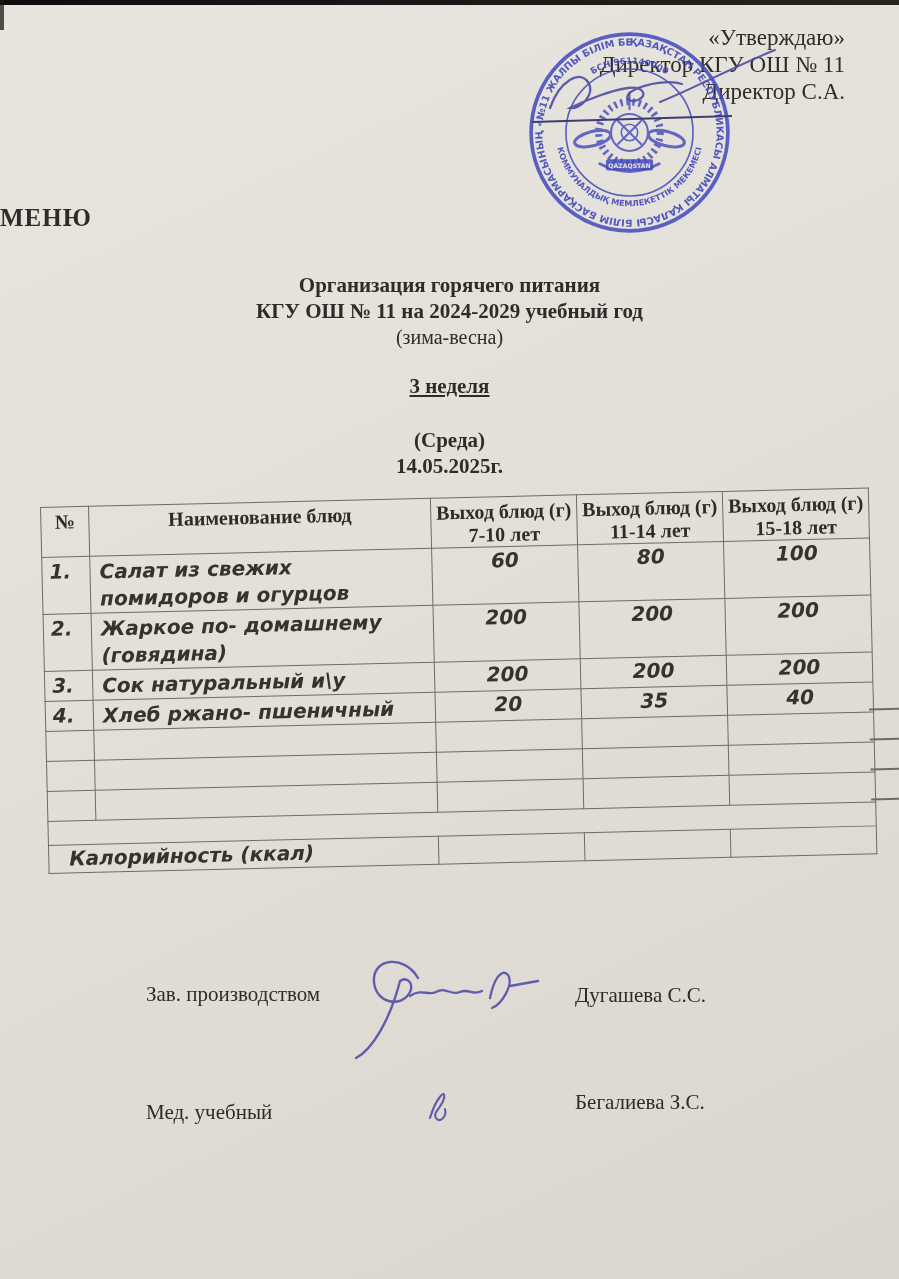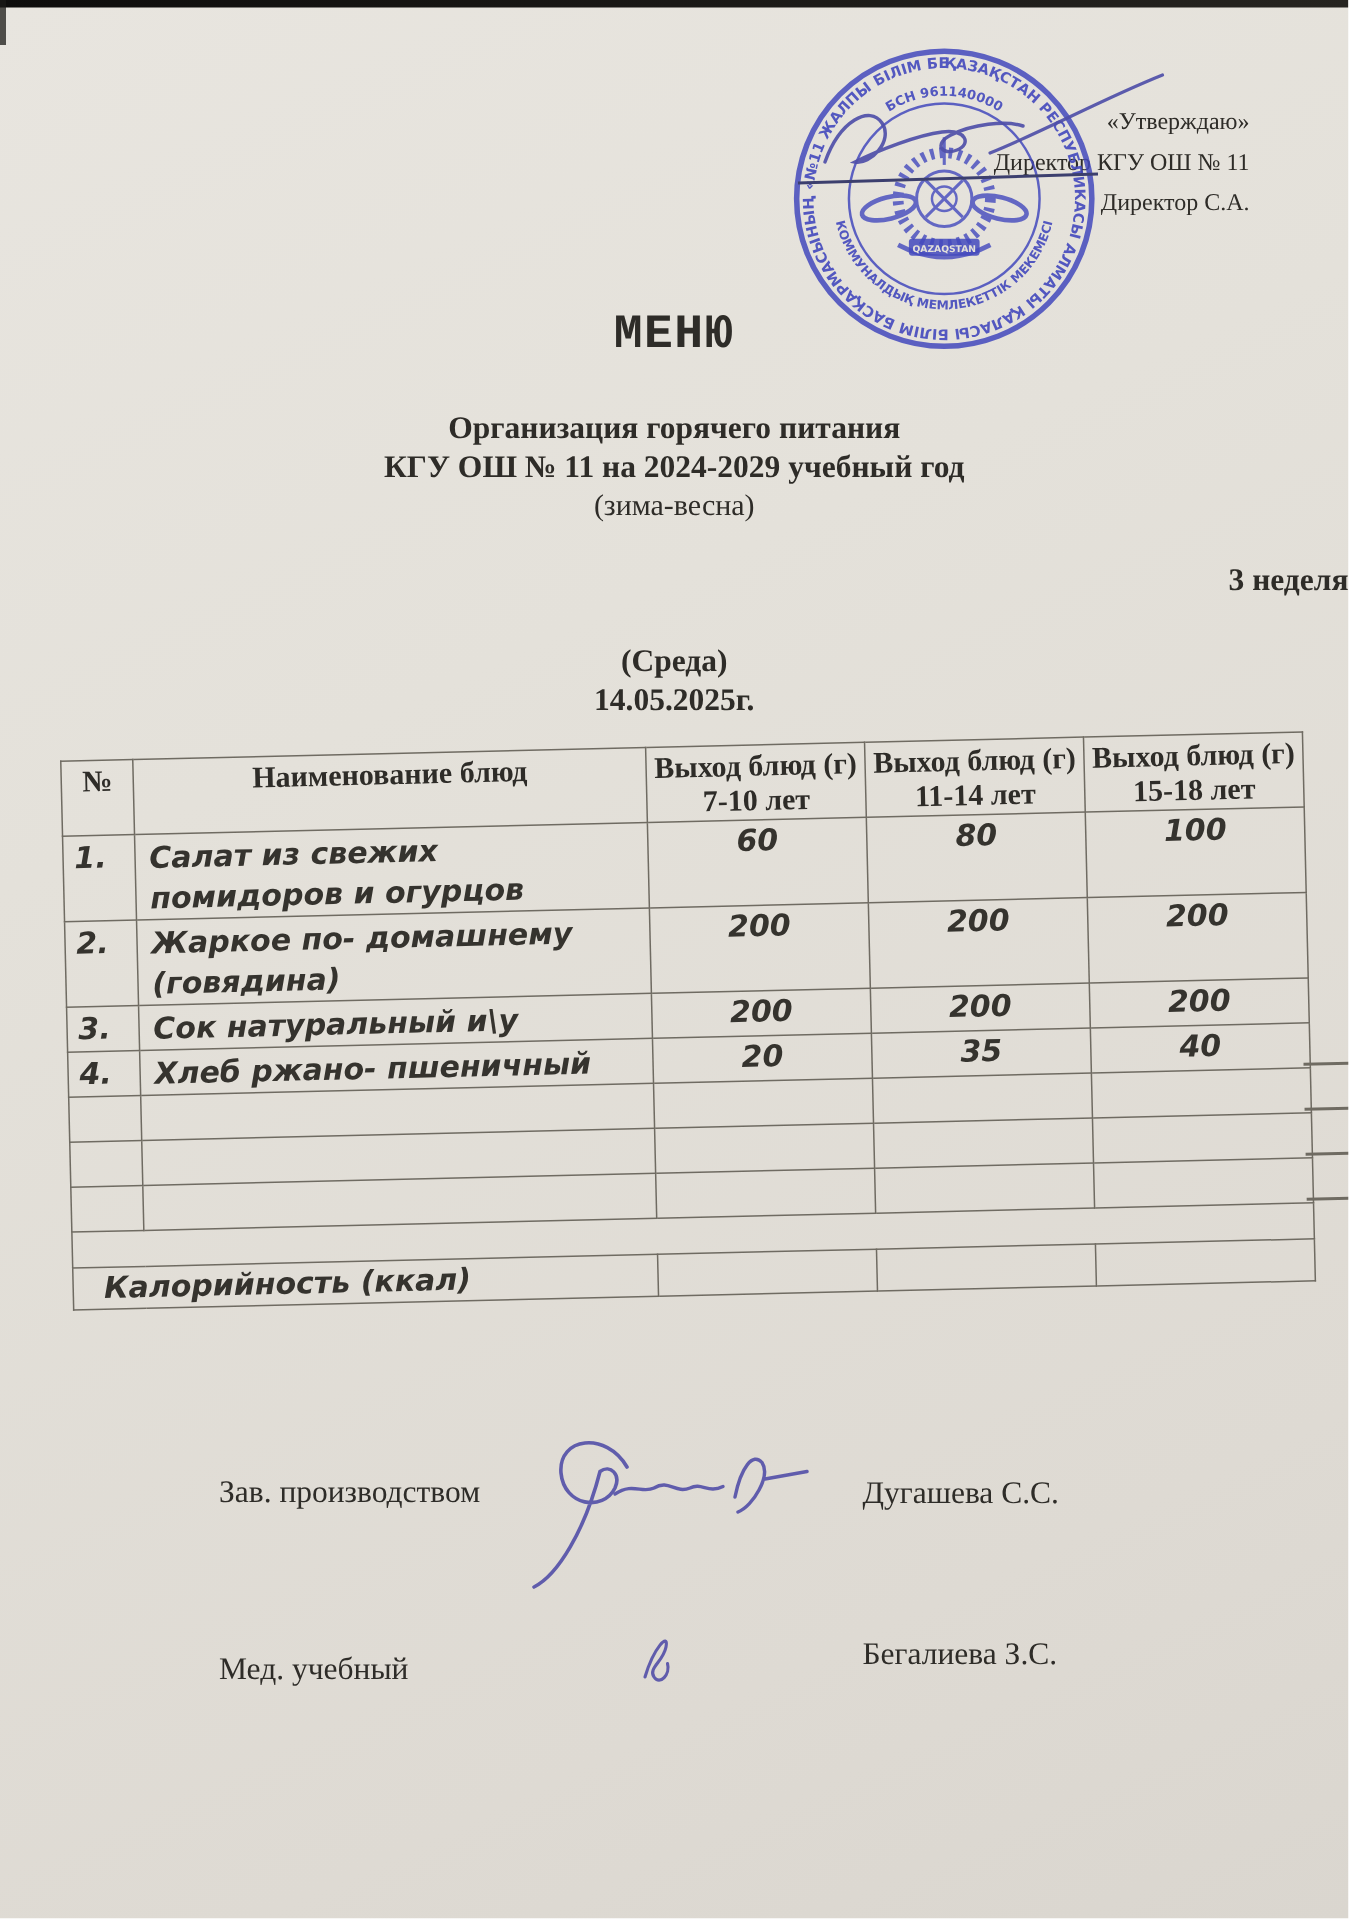--- a/index.html
+++ b/index.html
@@ -8,33 +8,33 @@
     width:899px;height:1279px;
     background:linear-gradient(155deg,#e8e5df 0%,#e4e1da 35%,#dedad3 80%,#dad6cf 100%);
     overflow:hidden;
     font-family:"Liberation Serif",serif;
     color:#2e2c28;
   }
   .top-edge{position:absolute;top:0;left:0;width:100%;height:5px;
     background:linear-gradient(90deg,#0e0d0c,#262420);}
   .corner-edge{position:absolute;top:0;left:0;width:4px;height:30px;background:#1b1a17;opacity:.75;}
 
-  .approval{position:absolute;top:24px;right:66px;text-align:right;
-    font-size:16px;line-height:27px;font-weight:normal;margin-top:44px;}
+  .approval{position:absolute;top:24px;right:54px;text-align:right;
+    font-size:23px;line-height:27px;font-weight:normal;}
 
   .stamp{position:absolute;left:527px;top:30px;width:205px;height:205px;}
   .dir-sign{position:absolute;left:520px;top:48px;width:290px;height:85px;}
 
-  .title{position:absolute;top:204px;left:0;width:100%;text-align:center;
-    font-size:32px;font-weight:bold;letter-spacing:1px;font-family:Liberation Mono, monospace;}
+  .title{position:absolute;top:204px;left:0;width:100%;
+    font-size:25px;font-weight:bold;letter-spacing:1px;}
   .subtitles{position:absolute;top:272px;left:0;width:100%;text-align:center;
     font-size:21px;font-weight:bold;line-height:26px;}
   .subtitles .it{font-weight:normal;font-size:20px;}
-  .week{position:absolute;top:374px;left:0;width:100%;text-align:right;
-    font-size:21px;font-weight:bold;}
+  .week{position:absolute;top:374px;left:0;width:100%;text-align:center;
+    font-size:21px;font-weight:bold;text-decoration:underline;}
   .daydate{position:absolute;top:427px;left:0;width:100%;text-align:center;
     font-size:21px;font-weight:bold;line-height:26px;}
 
   .table-wrap{position:absolute;left:40px;top:507px;width:828px;
     transform:rotate(-1.35deg);transform-origin:0 0;}
   table{border-collapse:collapse;width:828px;table-layout:fixed;}
   td,th{border:1.5px solid #6f6b62;padding:0;vertical-align:top;overflow:hidden;}
   th{font-family:"Liberation Serif",serif;font-size:20px;font-weight:bold;
     text-align:center;line-height:23px;padding-top:3px;}
   .hand{font-family:"DejaVu Sans",sans-serif;font-style:italic;font-weight:bold;

